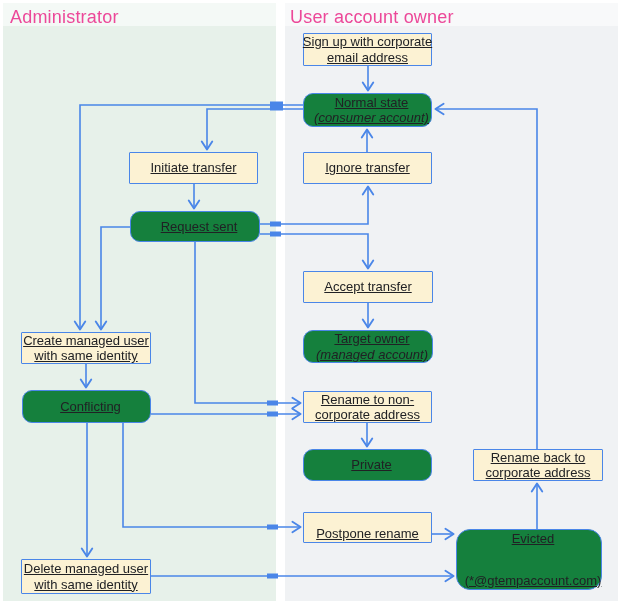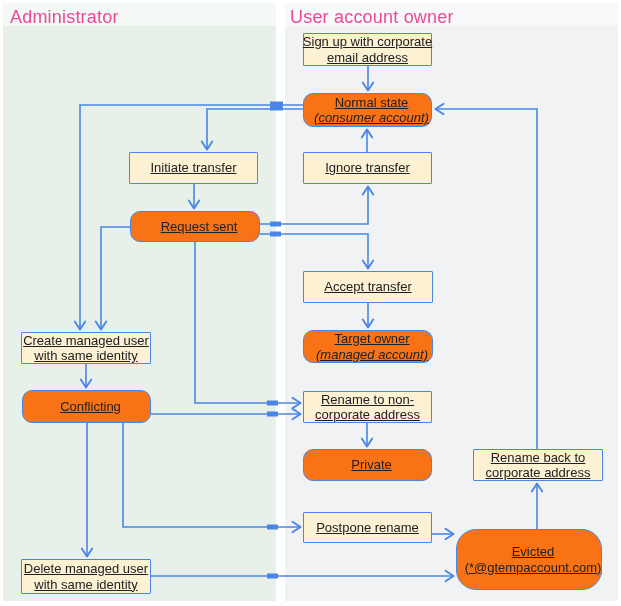--- a/index.html
+++ b/index.html
@@ -12,21 +12,21 @@
                       background:rgba(255,255,255,0.55); }
   .lane-label { position:absolute; top:7px; font-size:18px; color:#ec4899; letter-spacing:0.2px; }
   #lane-label-admin { left:10px; }
   #lane-label-owner { left:290px; }
   #wires { position:absolute; left:0; top:0; width:621px; height:606px; }
   .node { position:absolute; box-sizing:border-box; display:flex; flex-direction:column;
           align-items:center; justify-content:center; text-align:center;
           font-size:13px; line-height:15.5px; color:#202124; padding:1px 4px; }
   .node span { display:block; white-space:nowrap;text-decoration:underline; }
   .node.action { background:#fcf2d3; border:1.5px solid #4a86e8; border-radius:1px; }
-  .node.state  { background:#f97316; border:1.5px solid #4a86e8; border-radius:10px;padding-left:12px; }
+  .node.state  { background:#15803d; border:1.5px solid #4a86e8; border-radius:10px;padding-left:12px; }
   .node .it { font-style:italic; }
 </style>
 </head>
 <body>
 
 <div id="stage">
   <div id="lane-admin" class="lane"></div>
   <div id="lane-owner" class="lane"></div>
   <div id="lane-header-band"></div>
   <div id="lane-label-admin" class="lane-label">Administrator</div>
@@ -106,24 +106,24 @@
         <span>Rename to non-</span>
         <span>corporate address</span>
       </div>
       <div class="node state" style="left: 303px; top: 449px; width: 129px; height: 32px;">
         <span>Private</span>
       </div>
       <div class="node action" style="left: 473px; top: 449px; width: 130px; height: 32px;">
         <span>Rename back to</span>
         <span>corporate address</span>
       </div>
-      <div class="node action" style="left: 303px; top: 512px; width: 129px; height: 31px;">
+      <div class="node action" style="left: 303px; top: 512px; width: 129px; height: 31px; justify-content: flex-end;">
         <span>Postpone rename</span>
       </div>
-      <div class="node state" style="left: 456px; top: 529px; width: 146px; height: 61px; border-radius: 20px;">
+      <div class="node state" style="left: 456px; top: 529px; width: 146px; height: 61px; border-radius: 14px; justify-content: space-between;">
         <span>Evicted</span>
         <span>(*@gtempaccount.com)</span>
       </div>
       <div class="node action" style="left: 21px; top: 559px; width: 130px; height: 35px;">
         <span>Delete managed user</span>
         <span>with same identity</span>
       </div>
     </div>
 </div>
 

